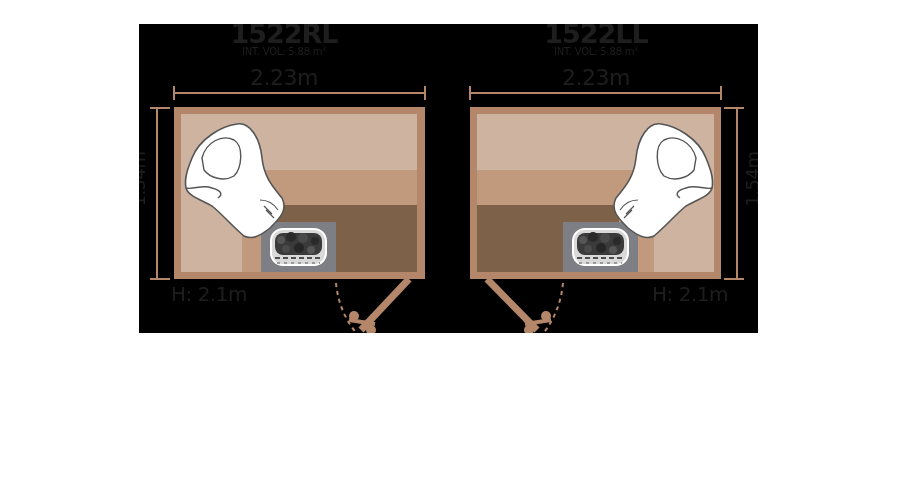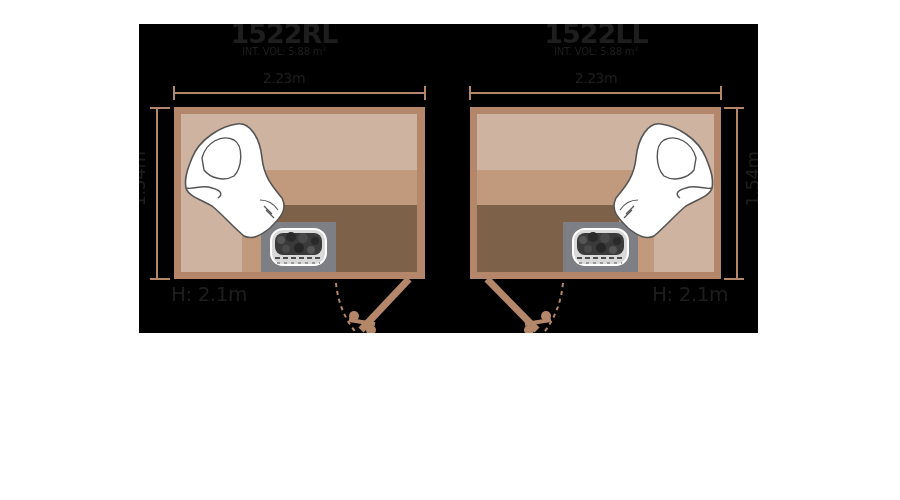--- a/index.html
+++ b/index.html
@@ -2,21 +2,21 @@
 <html><head>
 <meta charset="utf-8">
 <style>
   html, body { margin: 0; padding: 0; background: #ffffff; }
   body { width: 900px; height: 500px; position: relative; overflow: hidden; font-family: "Liberation Sans", sans-serif; }
   .canvas { position: absolute; left: 139px; top: 24px; width: 619px; height: 309px; background: #000000; overflow: hidden; }
   .txt { position: absolute; color: #1e1e1e; white-space: nowrap; text-align: center; font-family: "DejaVu Sans", sans-serif; }
   .title { font-size: 27px; font-weight: bold; letter-spacing: -1px; line-height: 27px; }
   .vol { font-size: 10px; line-height: 12px; letter-spacing: -0.2px; }
   .vol sup { font-size: 6px; vertical-align: super; line-height: 0; }
-  .dim { font-size: 14px; line-height: 20px; letter-spacing: -0.5px; }
+  .dim { font-size: 22px; line-height: 20px; letter-spacing: -0.5px; }
   .height { font-size: 20px; line-height: 18px; letter-spacing: -0.5px; }
   .vdim { font-size: 18px; line-height: 20px; transform: rotate(-90deg); transform-origin: center center; letter-spacing: -0.5px; }
   svg.plan { position: absolute; left: 0; top: 0; }
 </style>
 </head>
 <body>
 
 <div class="canvas">
 
   <div class="txt title" style="left:60px; top:-4px; width:170px;">1522RL</div>

